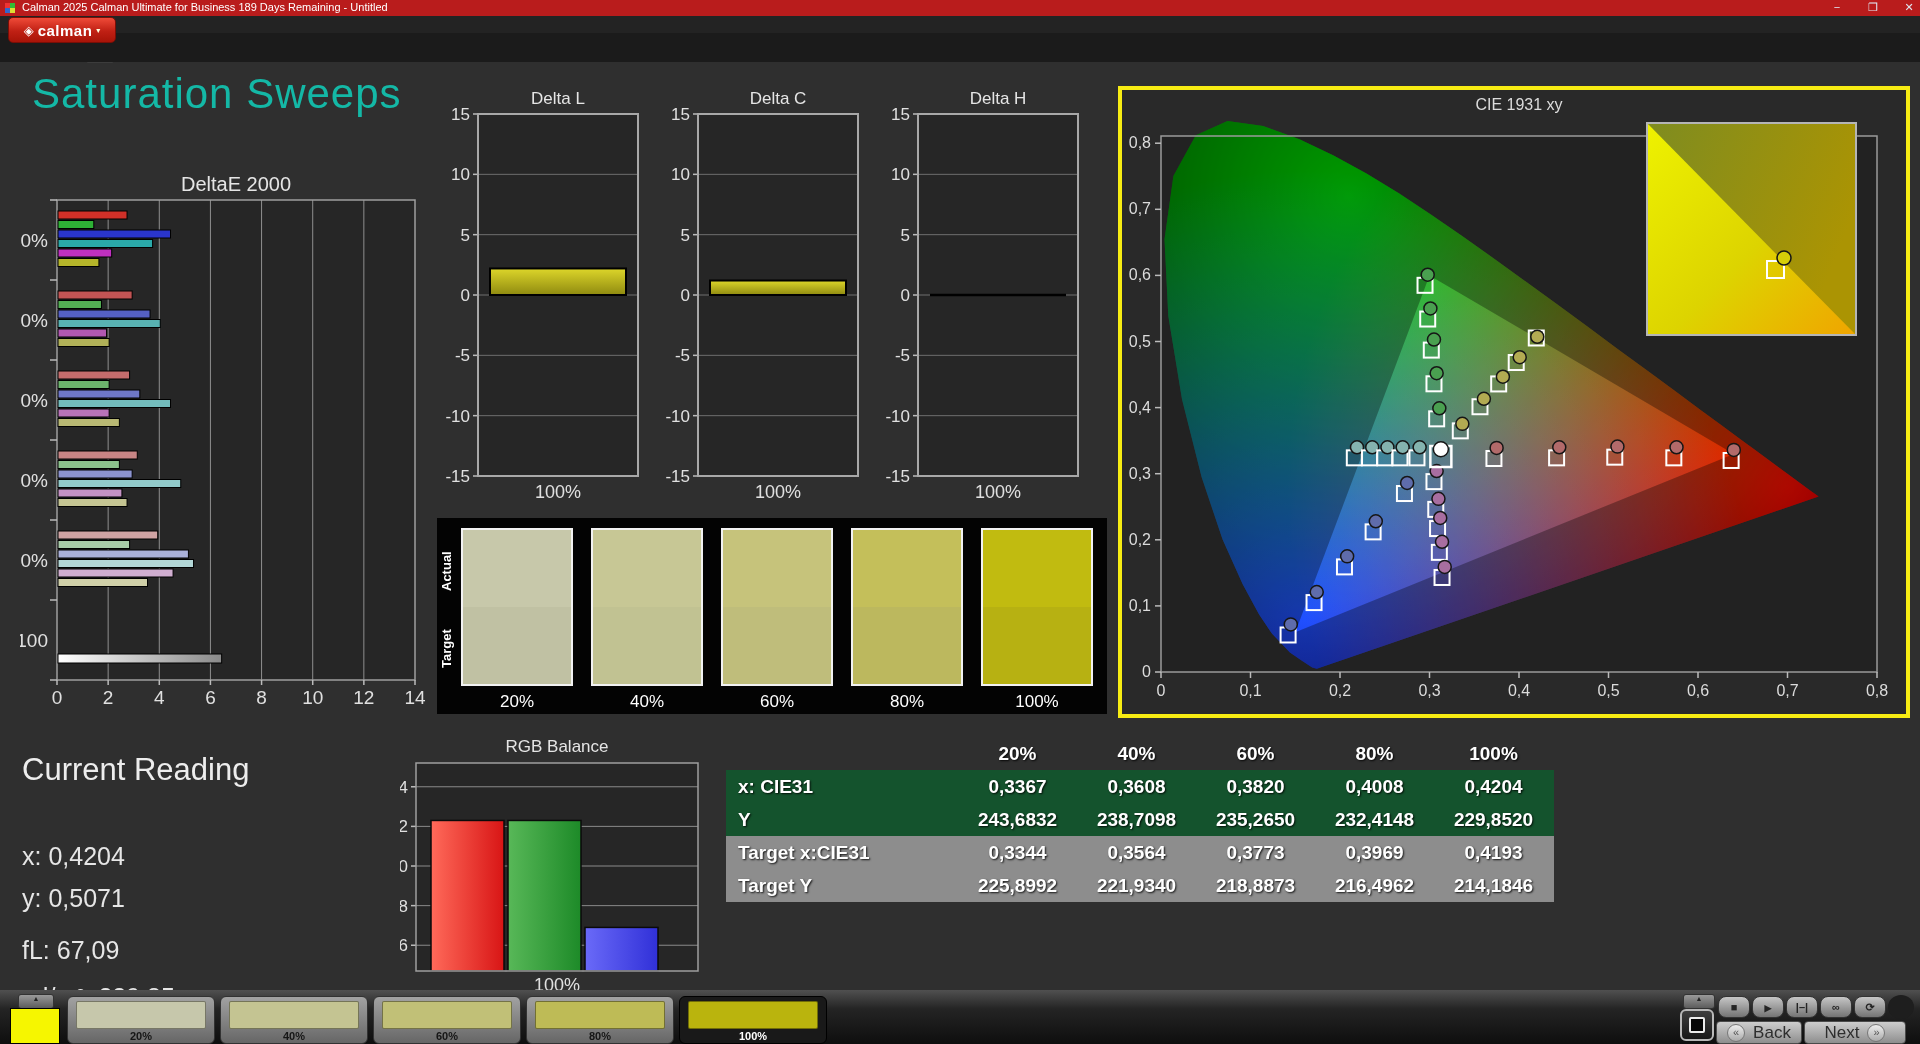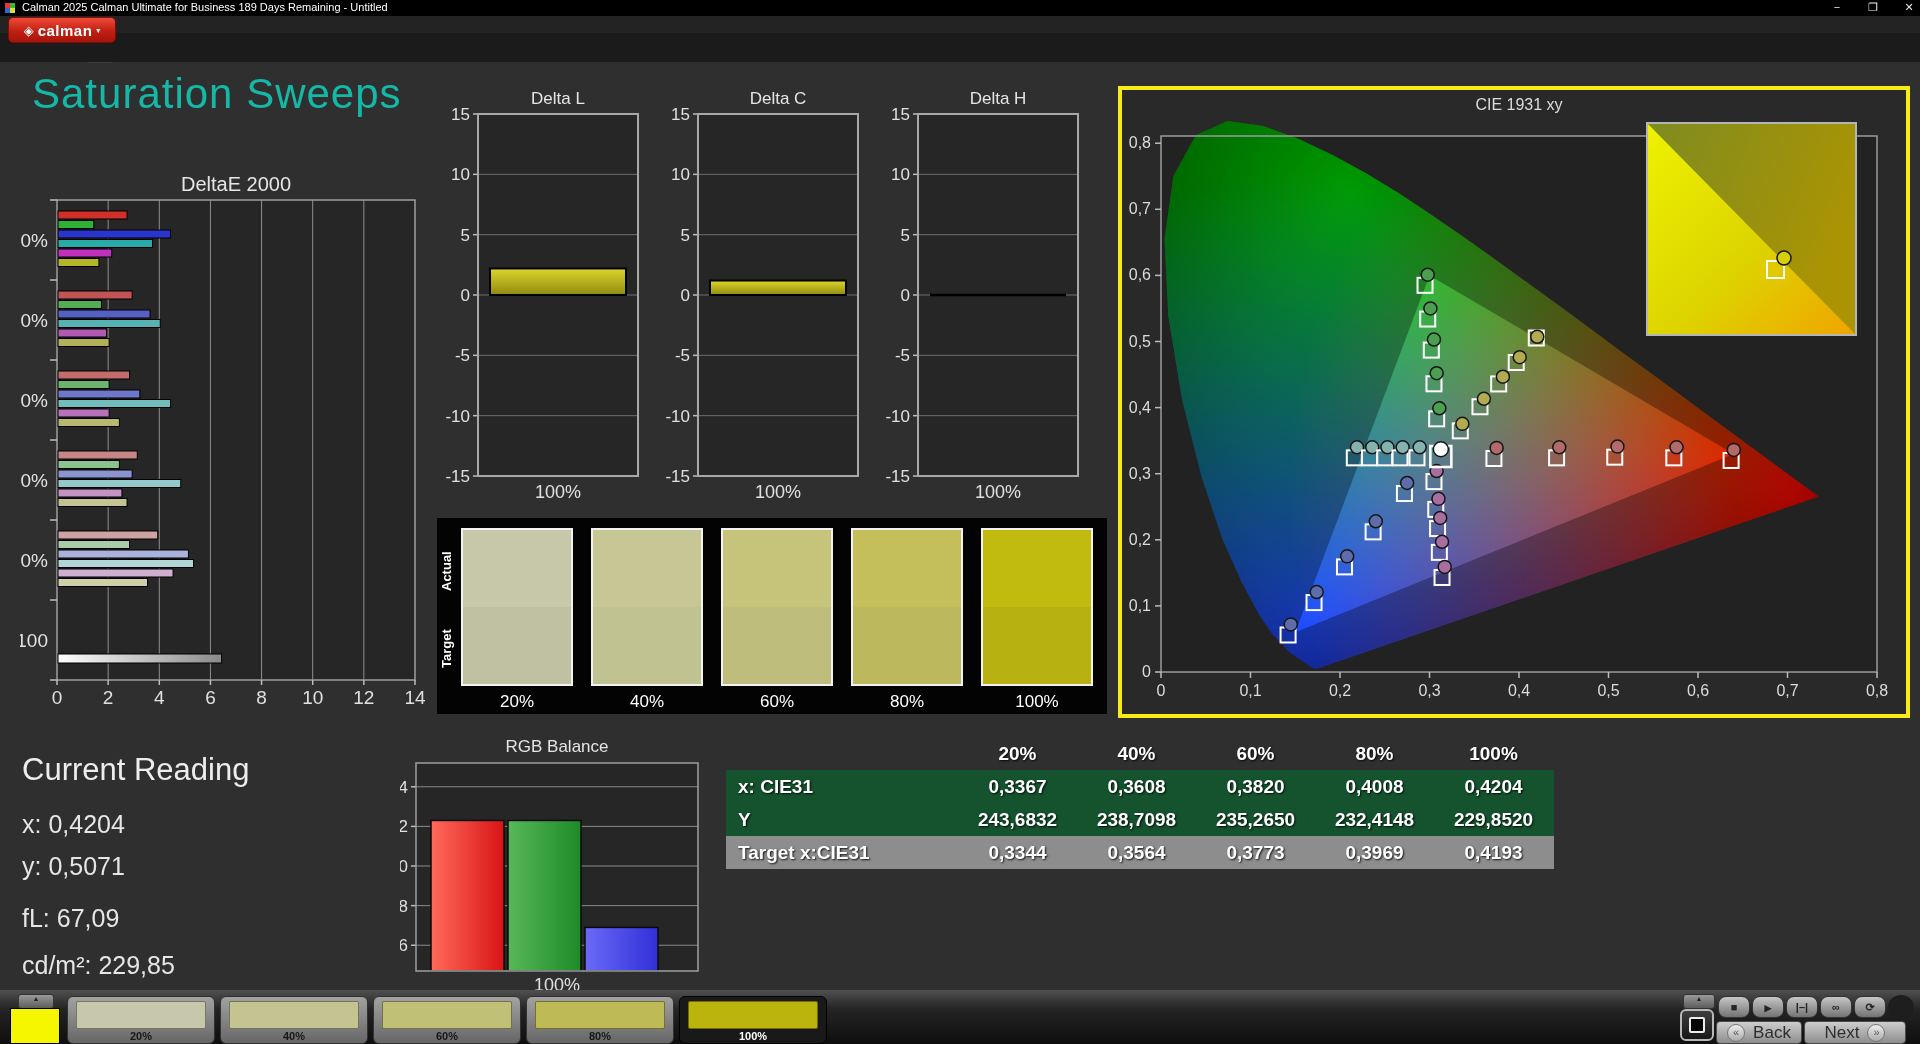--- a/index.html
+++ b/index.html
@@ -3,21 +3,21 @@
 <meta charset="utf-8">
 <style>
   html,body{margin:0;padding:0;}
   body{
     width:1920px;height:1044px;overflow:hidden;position:relative;
     background:#2f2f2f;font-family:"Liberation Sans",sans-serif;
     -webkit-font-smoothing:antialiased;
   }
   .abs{position:absolute;}
   
-  .titlebar{left:0;top:0;width:1920px;height:16px;background:#000000;color:#fff;z-index:30;text-decoration:underline;}
+  .titlebar{left:0;top:0;width:1920px;height:16px;background:#b91c1c;color:#fff;z-index:30;text-decoration:underline;}
   .titlebar .appicon{left:5px;top:3px;width:10px;height:10px;}
   .appicon i{position:absolute;width:5px;height:5px;}
   .appicon .c1{left:0;top:0;background:#e33;}
   .appicon .c2{left:5px;top:0;background:#3b3;}
   .appicon .c3{left:0;top:5px;background:#36c;}
   .appicon .c4{left:5px;top:5px;background:#dd3;}
   .titlebar .ttext{left:22px;top:1px;font-size:11px;white-space:nowrap;}
   .winctl{top:0px;width:30px;height:15px;text-align:center;font-size:11px;line-height:15px;color:#dfe6f0;cursor:default;}
   
   .logorow{left:0;top:16px;width:1920px;height:17px;background:#232323;z-index:20;}
@@ -43,21 +43,21 @@
   .drop .dtext{flex:1;padding:0 3px 0 5px;line-height:1.05;}
   .drop .caret{font-size:8px;color:#ddd;padding-right:4px;}
   .badge704{left:1574px;top:35px;width:24px;height:24px;border-radius:50%;
     background:radial-gradient(circle at 35% 30%,#5a74e8,#1f2fb0);border:2px solid #8fa4ec;box-sizing:border-box;
     color:#fff;font-size:8px;text-align:center;line-height:20px;}
   .sqbtn{top:36px;width:24px;height:24px;border-radius:4px;background:linear-gradient(#b8b8b8,#6f6f6f);
     border:1px solid #2a2a2a;color:#3a3a3a;text-align:center;line-height:23px;font-size:13px;}
   
   .page-title{left:32px;top:70px;font-size:42px;color:#14b8a6;letter-spacing:1px;}
   .cur-title{left:22px;top:752px;font-size:31px;color:#ededed;}
-  .cur-line{left:22px;font-size:25px;color:#e6e6e6;}
+  .cur-line{left:22px;font-size:25px;color:#e6e6e6;margin-top:32px;}
   
   .swpanel{left:437px;top:518px;width:670px;height:196px;background:#030303;}
   .swrot{position:absolute;left:2px;width:16px;color:#fff;font-size:13px;font-weight:bold;
     writing-mode:vertical-rl;transform:rotate(180deg);text-align:center;}
   .swcol{position:absolute;top:10px;width:112px;}
   .swcol .box{border:2px solid #f2f2f2;}
   .swcol .half{height:77px;}
   .swcol .lab{margin-top:6px;text-align:center;color:#fff;font-size:17px;}
   
   .ciepanel{left:1118px;top:86px;width:792px;height:632px;background:#292929;border:4px solid #f7ec13;box-sizing:border-box;}
@@ -575,20 +575,28 @@
       <div class="tcell">229,8520</div>
     </div>
     <div class="trow light">
       <div class="tcell tlabel">Target x:CIE31</div>
       <div class="tcell">0,3344</div>
       <div class="tcell">0,3564</div>
       <div class="tcell">0,3773</div>
       <div class="tcell">0,3969</div>
       <div class="tcell">0,4193</div>
     </div>
+    <div class="trow light">
+      <div class="tcell tlabel">Target Y</div>
+      <div class="tcell">225,8992</div>
+      <div class="tcell">221,9340</div>
+      <div class="tcell">218,8873</div>
+      <div class="tcell">216,4962</div>
+      <div class="tcell">214,1846</div>
+    </div>
   </div>
 
 <div class="abs bbar"></div>
 <div class="abs upmini" style="left:18px;top:994px;width:34px;height:13px"><span>▲</span></div>
 <div class="abs ypatch"></div>
 <div id="pattern-swatches">
     <div class="abs swbtn" style="left: 67px;">
       <div class="chip" style="background: rgb(198, 199, 171);"></div>
       <div class="slab">20%</div>
     </div>

